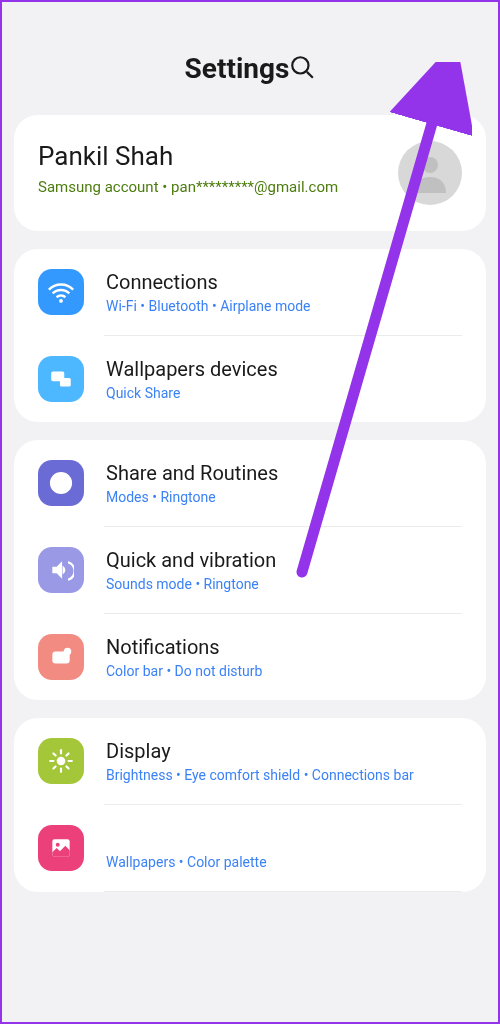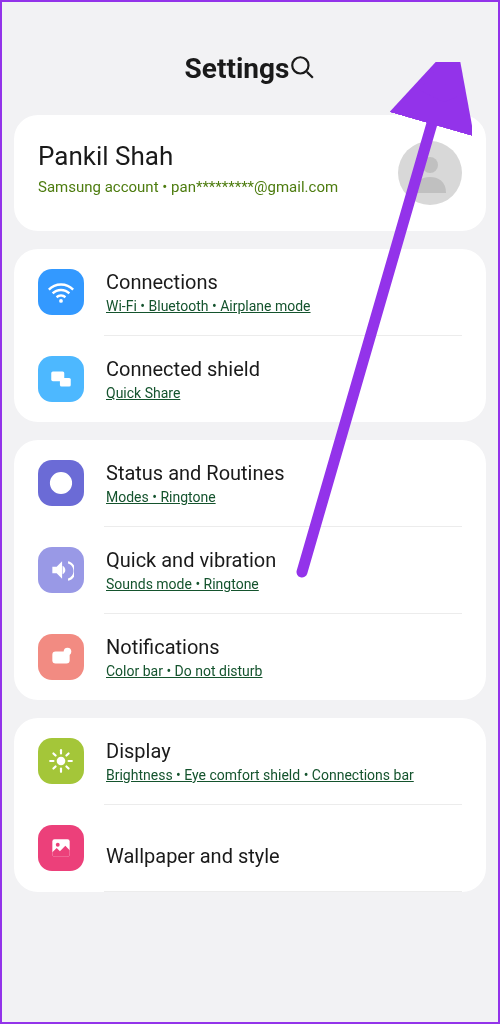--- a/index.html
+++ b/index.html
@@ -98,23 +98,22 @@
     .icon-pink { background: #ec407a; }
     .item-text { flex: 1; }
     .item-title {
       font-size: 20px;
       font-weight: 400;
       color: #1a1a1a;
       margin-bottom: 3px;
     }
     .item-sub {
       font-size: 14px;
-      color: #14532d;
+      color: #3b82f6;
       line-height: 1.3;
-      text-decoration: underline;
     }
     .arrow {
       position: absolute;
       pointer-events: none;
       z-index: 100;
     }
   </style>
 </head>
 <body>
 
@@ -157,36 +156,36 @@
   </div>
   <div class="divider"></div>
   <div class="setting-item">
     <div class="icon-box icon-lightblue">
       <svg viewBox="0 0 24 24">
           <rect x="3" y="5" width="12" height="9" rx="1.5"></rect>
           <rect x="11" y="11" width="10" height="8" rx="1.5"></rect>
         </svg>
     </div>
     <div class="item-text">
-      <div class="item-title">Connected shield</div>
+      <div class="item-title">Wallpapers devices</div>
       <div class="item-sub">Quick Share</div>
     </div>
   </div>
 </div>
 
 <div class="card">
   <div class="setting-item">
     <div class="icon-box icon-purple-dark">
       <svg viewBox="0 0 24 24" fill="none" stroke="white" stroke-width="2.5">
           <circle cx="12" cy="12" r="9"></circle>
           <path d="M8 12l3 3 5-6" stroke-linecap="round" stroke-linejoin="round"></path>
         </svg>
     </div>
     <div class="item-text">
-      <div class="item-title">Status and Routines</div>
+      <div class="item-title">Share and Routines</div>
       <div class="item-sub">Modes  •  Ringtone</div>
     </div>
   </div>
   <div class="divider"></div>
   <div class="setting-item">
     <div class="icon-box icon-purple-light">
       <svg viewBox="0 0 24 24">
           <path d="M4 9v6h4l5 5V4L8 9H4zm12 3c0-1.8-1-3.3-2.5-4v8c1.5-.7 2.5-2.2 2.5-4zm2.5-8v2.1c2.9 .9 5 3.6 5 6.9s-2.1 6-5 6.9V22c4-.9 7-4.5 7-9s-3-8.1-7-9z"></path>
         </svg>
     </div>
@@ -235,21 +234,21 @@
   <div class="divider"></div>
   <div class="setting-item">
     <div class="icon-box icon-pink">
       <svg viewBox="0 0 24 24">
           <rect x="4" y="4" width="16" height="16" rx="2" fill="white"></rect>
           <path d="M4 16l4-4 3 3 5-5 4 4v4a2 2 0 01-2 2H6a2 2 0 01-2-2v-2z" fill="#ec407a"></path>
           <circle cx="9" cy="9" r="1.8" fill="#ec407a"></circle>
         </svg>
     </div>
     <div class="item-text">
-      <div class="item-title">Wallpaper and style</div>
+      <div class="item-sub">Wallpapers  •  Color palette</div>
     </div>
   </div>
   <div class="divider"></div>
 </div>
 
 <svg class="arrow" style="left:220px; top:60px; width:250px; height:520px;" viewBox="0 0 250 520">
   <defs>
     <marker id="arrowhead" markerWidth="8" markerHeight="8" refX="4" refY="4" orient="auto">
       <path d="M0 0 L8 4 L0 8 Z" fill="#9333ea"></path>
     </marker>

